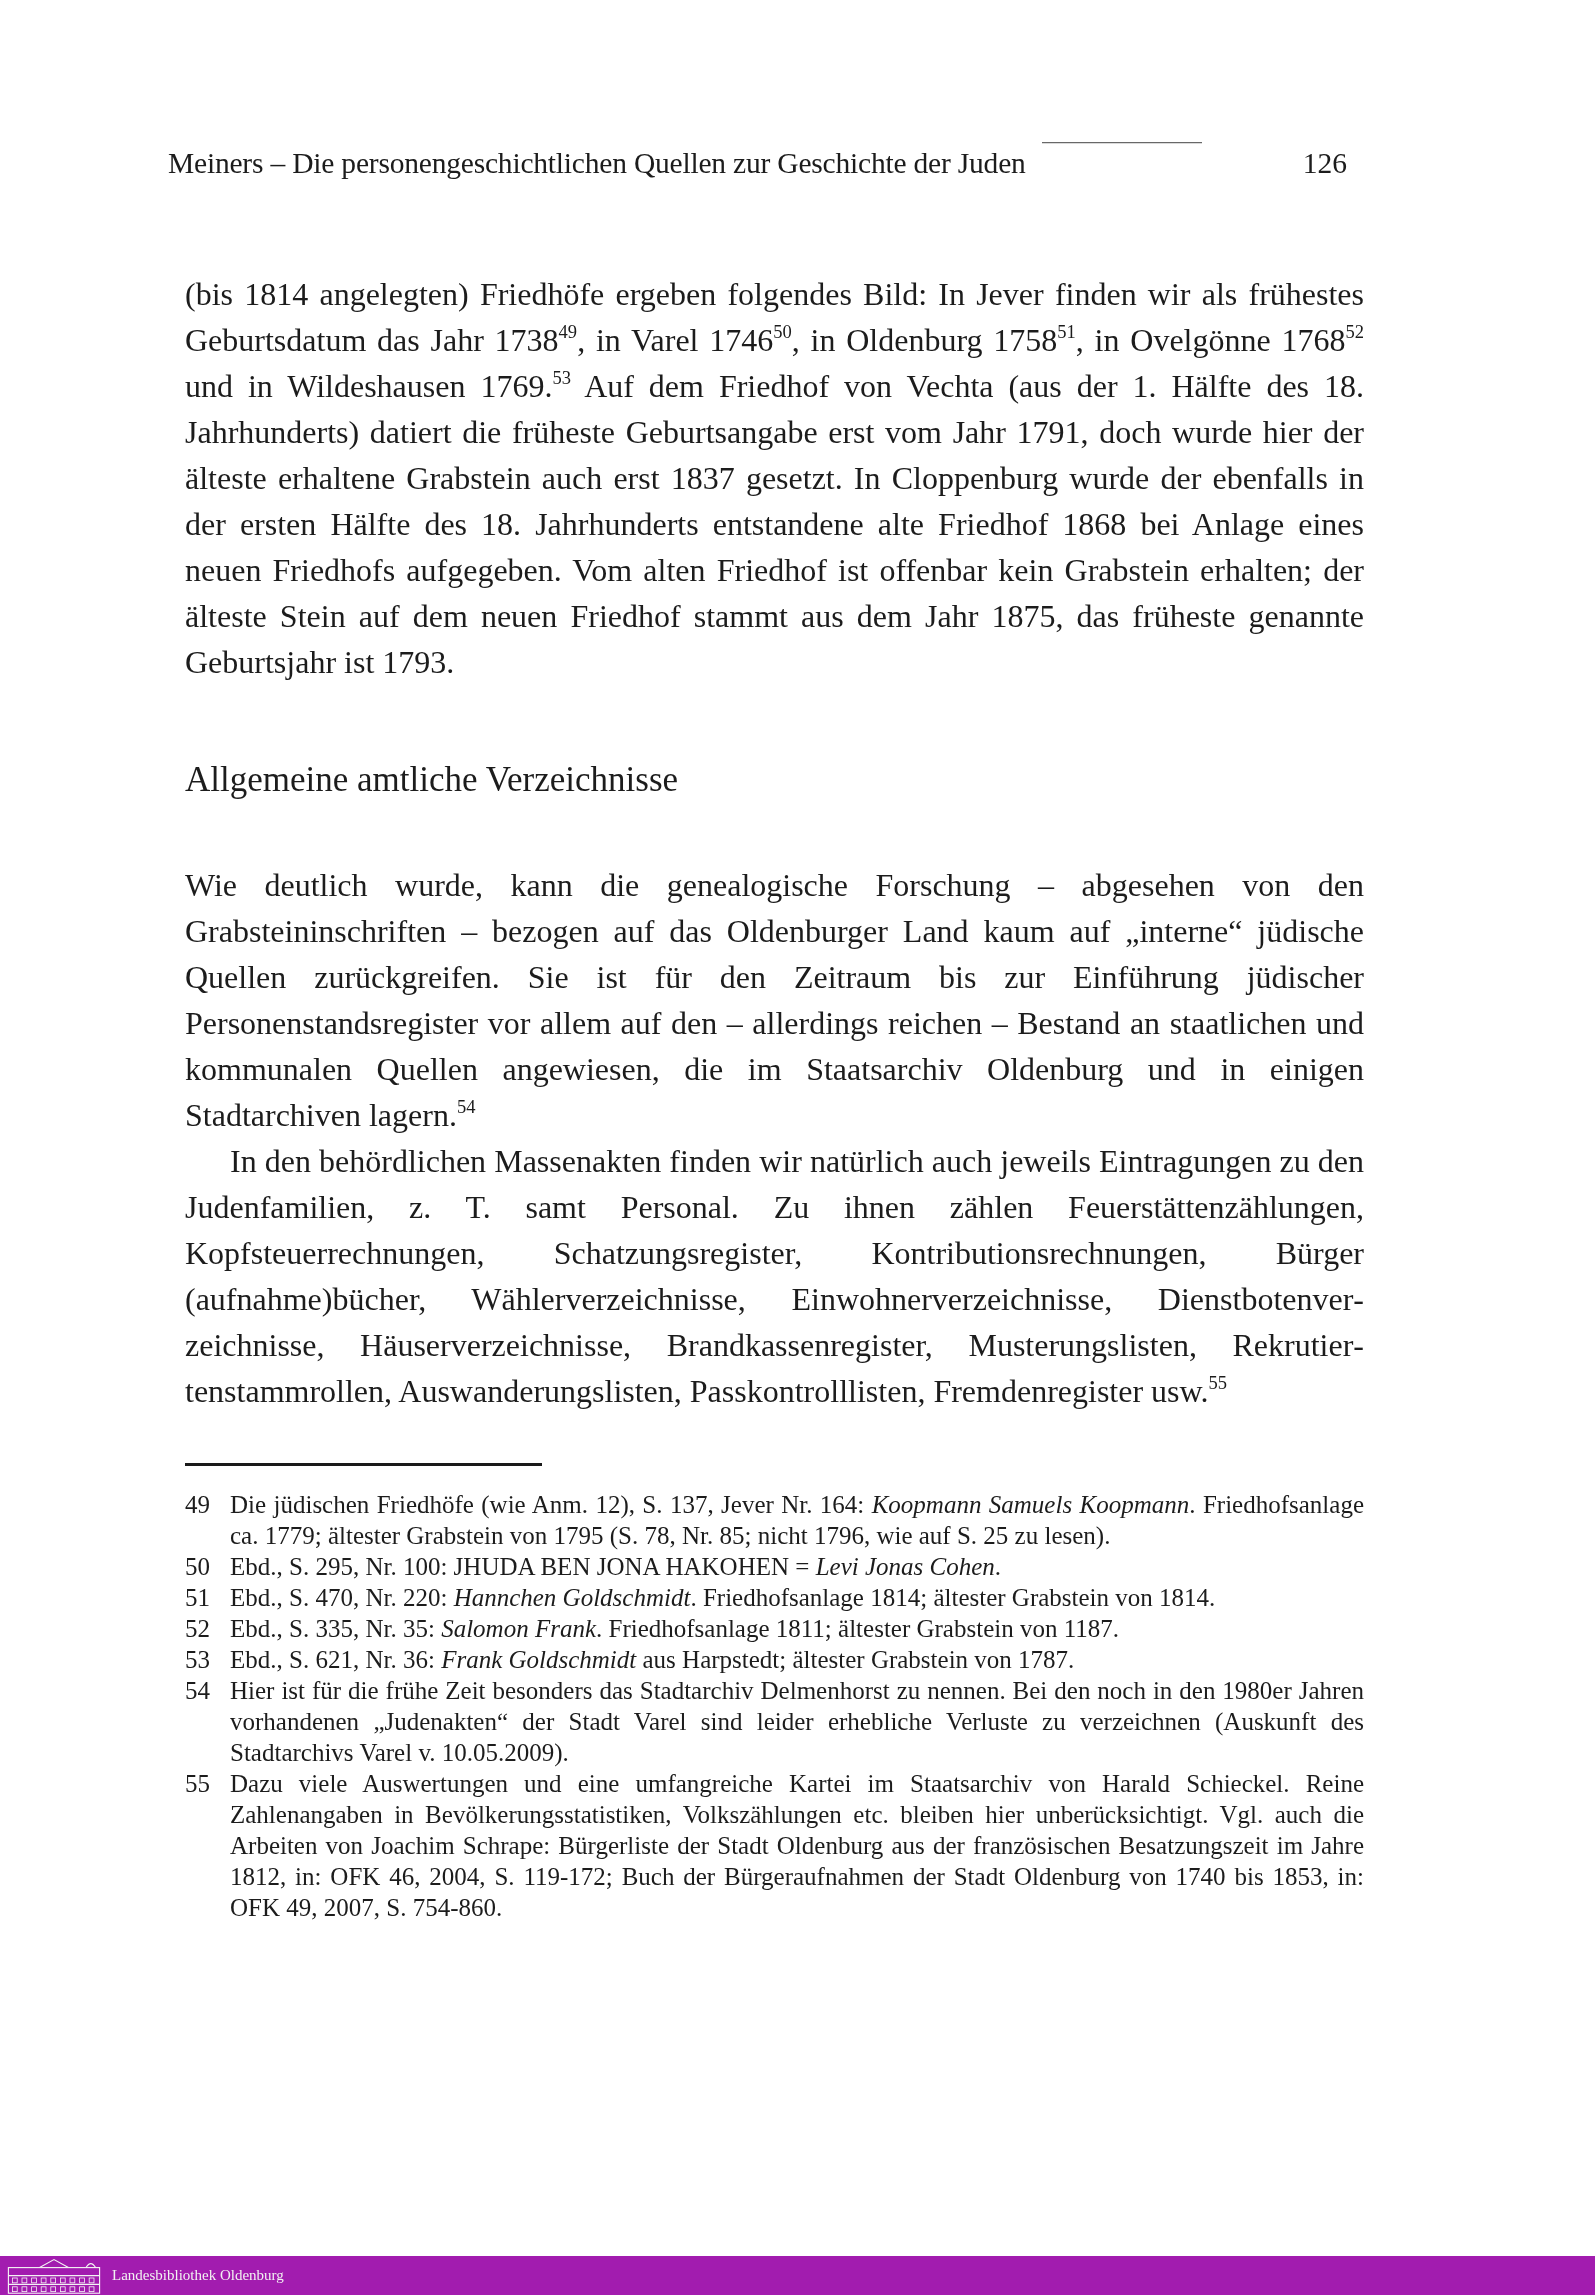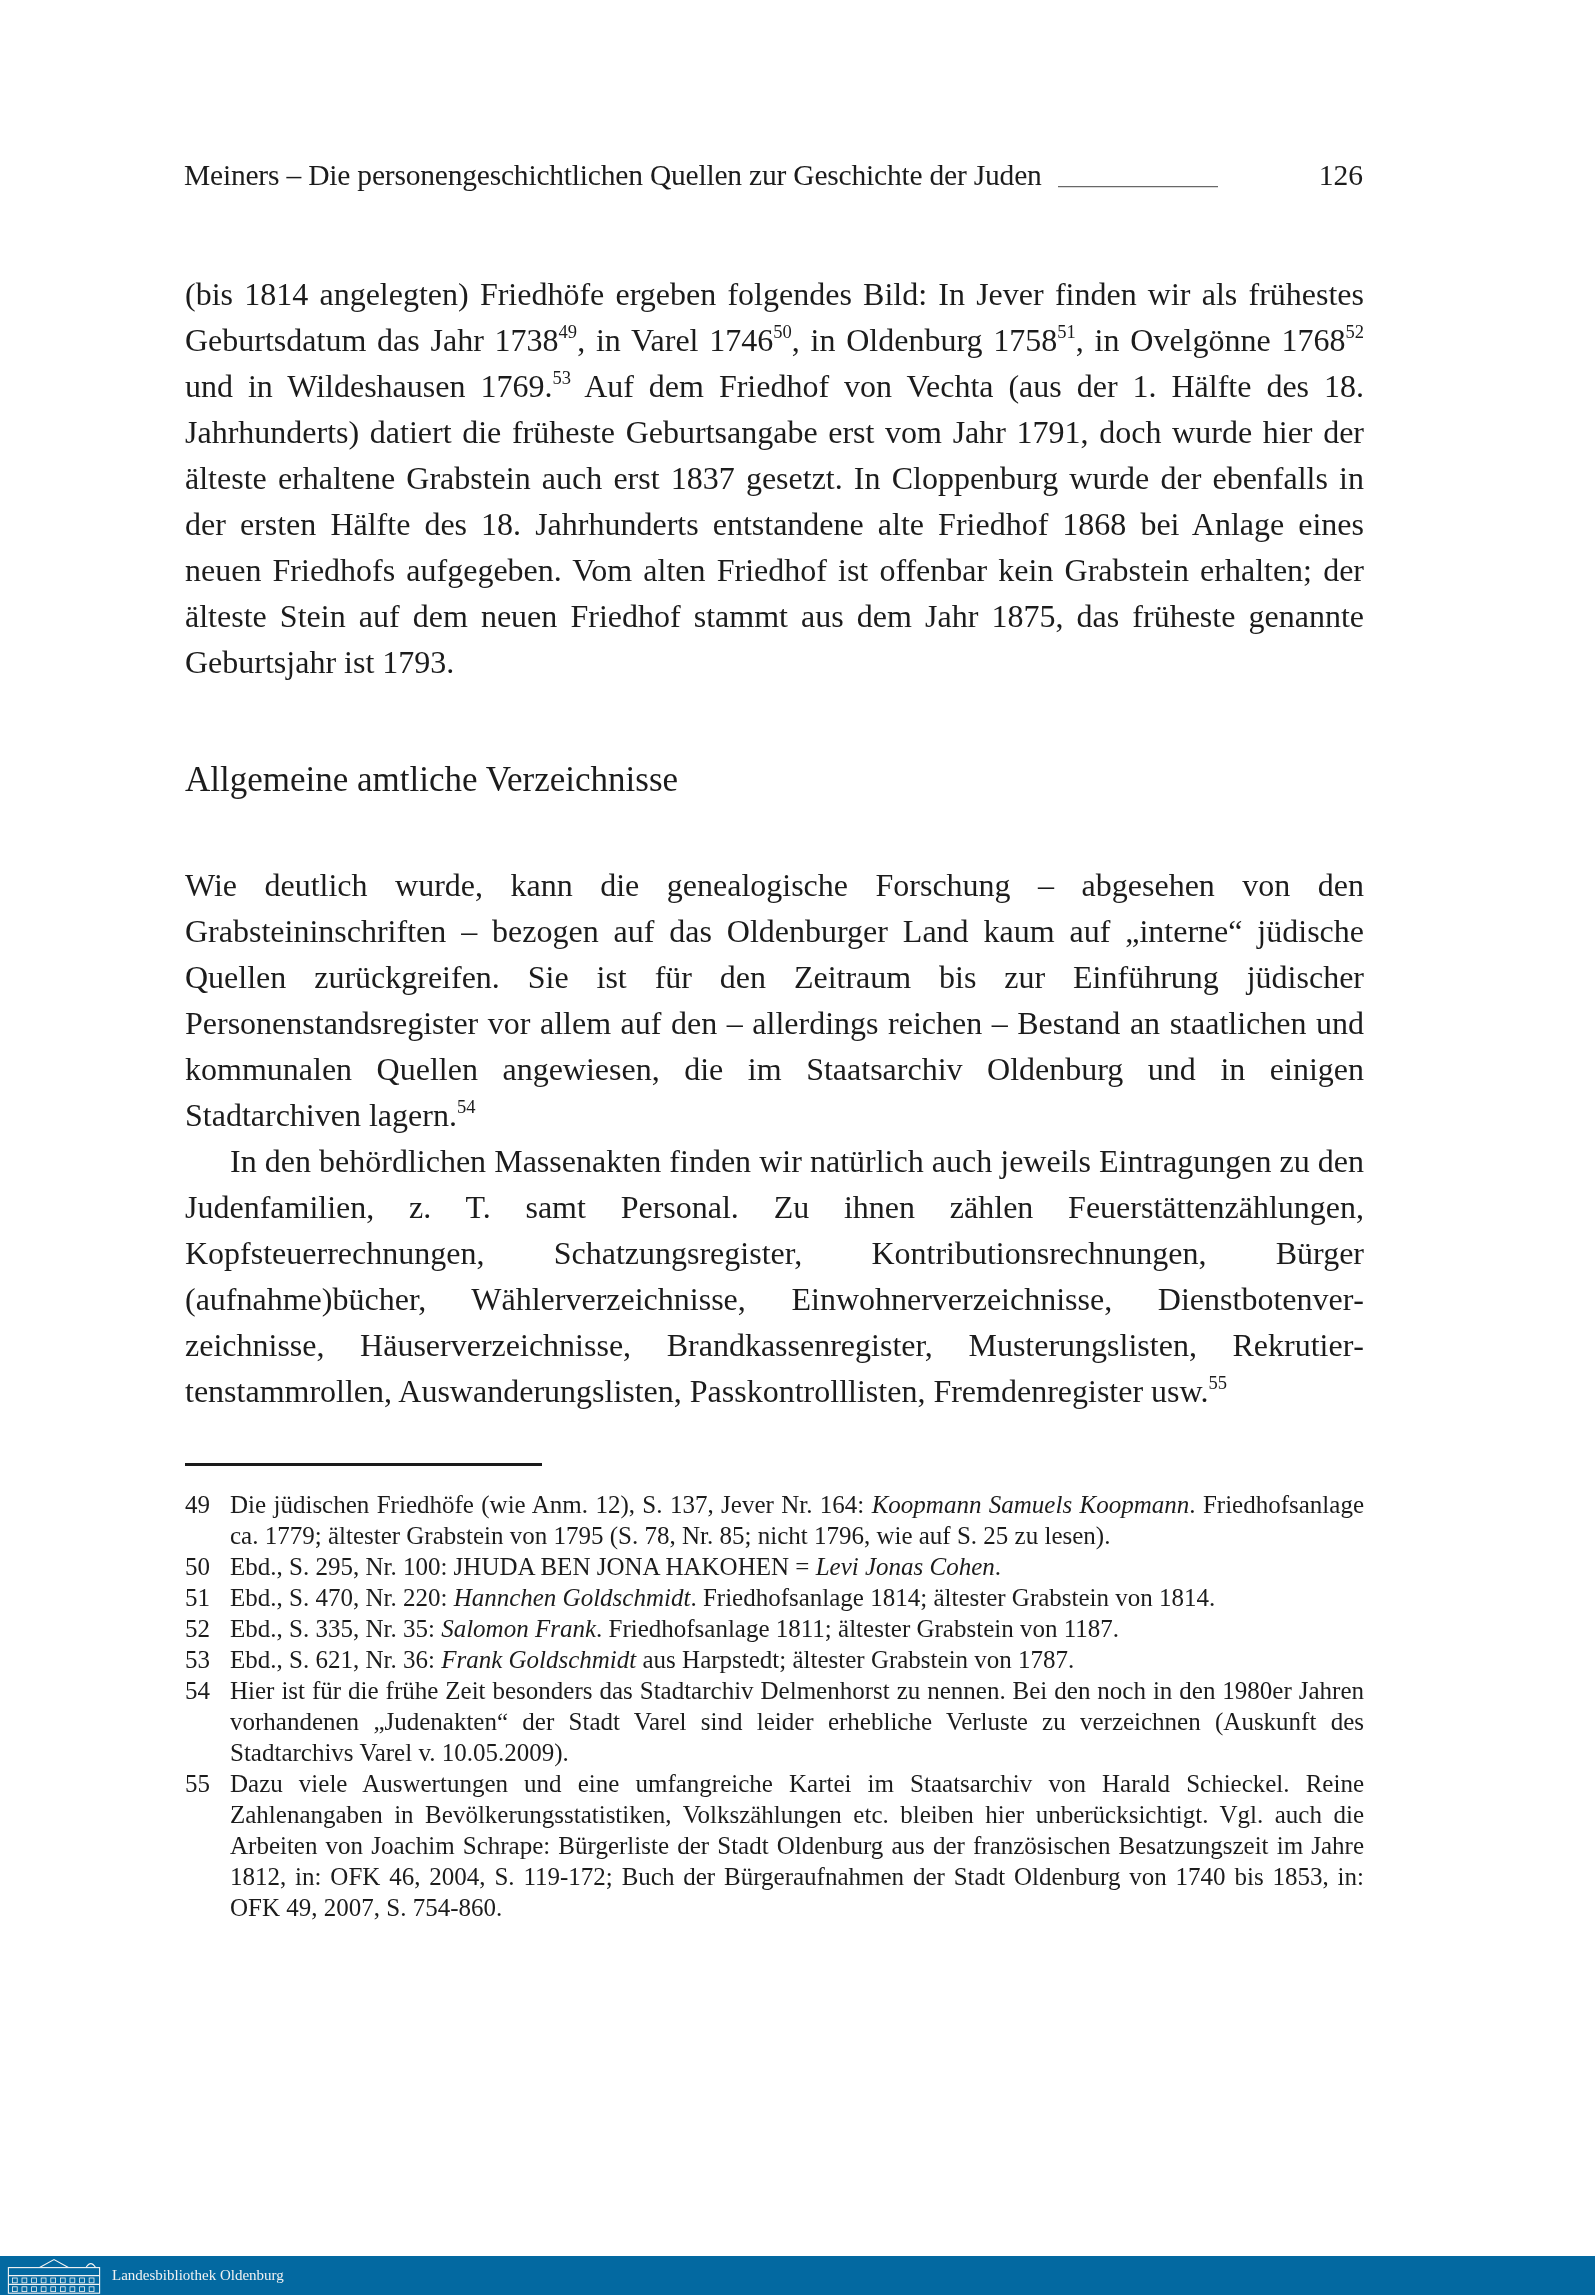--- a/index.html
+++ b/index.html
@@ -1,39 +1,39 @@
 <!DOCTYPE html>
 <html style="font-size:12.8px"><head>
   <meta charset="utf-8">
   <style>
     html, body { margin:0; padding:0; background:#ffffff; }
     body { width:1596px; height:2295px; position:relative; overflow:hidden;
            font-family:"Liberation Serif", "DejaVu Serif", serif; color:#1c1c1c; }
-    .running-head { position:absolute; left:184px; top:147px; width:1179px; height:45px;
-                    font-size:29.5px; display:flex; align-items:flex-end; }
+    .running-head { position:absolute; left:168px; top:147px; width:1179px; height:45px;
+                    font-size:29.5px; display:flex; align-items:flex-start; }
     .running-head .rh-title { white-space:nowrap; letter-spacing:-0.2px; }
     .running-head .rh-rule { flex:1; border-bottom:1.6px solid #444; margin:0 17.6px 0 16px;
                              transform:translateY(-4.8px); max-width:160px; }
     .running-head .rh-page { white-space:nowrap; margin-left:auto; }
     .body-text { position:absolute; left:185px; width:1179px; font-size:32px;
                  line-height:46px; text-align:justify; hyphens:manual;margin-top:11px; }
     .body-text p { margin:0; }
     .body-text p.indent { text-indent:45px; }
     .p1 { top:260px; }
     .section-heading { position:absolute; left:185px; width:1179px; top:760px;
                        font-size:35px; text-align:left; }
     .p2 { top:851px; }
     sup { font-size:0.58em; line-height:0; vertical-align:0.7em; }
     .fn-rule { position:absolute; left:185px; top:1463px; width:357px; height:3.2px; background:#1a1a1a; }
     .footnotes { position:absolute; left:185px; top:1489px; width:1179px; font-size:25px; line-height:31px; }
     .footnote { display:flex; margin:0; }
     .fn-num { width:45px; flex:none; }
     .fn-text { flex:1; text-align:justify; }
     .fn-text i { }
-    .footer-bar { position:absolute; left:0; top:2256px; width:1596px; height:39px; background:#0369a1;
+    .footer-bar { position:absolute; left:0; top:2256px; width:1596px; height:39px; background:#a21caf;
                   display:flex; align-items:center; }
     .footer-logo { width:96px; height:36px; margin-left:6.4px; }
     .footer-label { color:#f2f2f2; font-size:15px; margin-left:9.6px; }
   </style>
 </head>
 <body>
 
 <div class="running-head">
   <span class="rh-title">Meiners – Die personengeschichtlichen Quellen zur Geschichte der Juden</span>
   <span class="rh-rule"></span>

